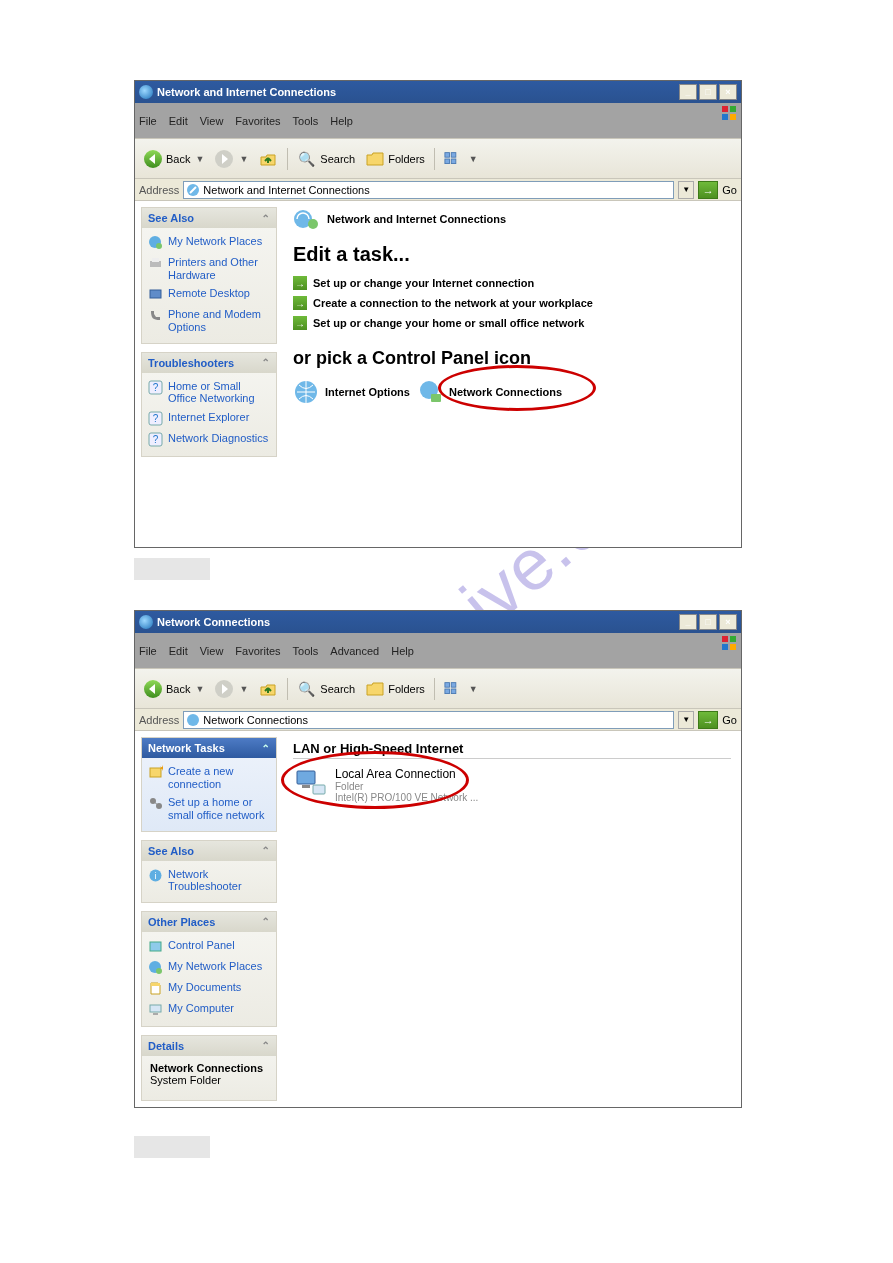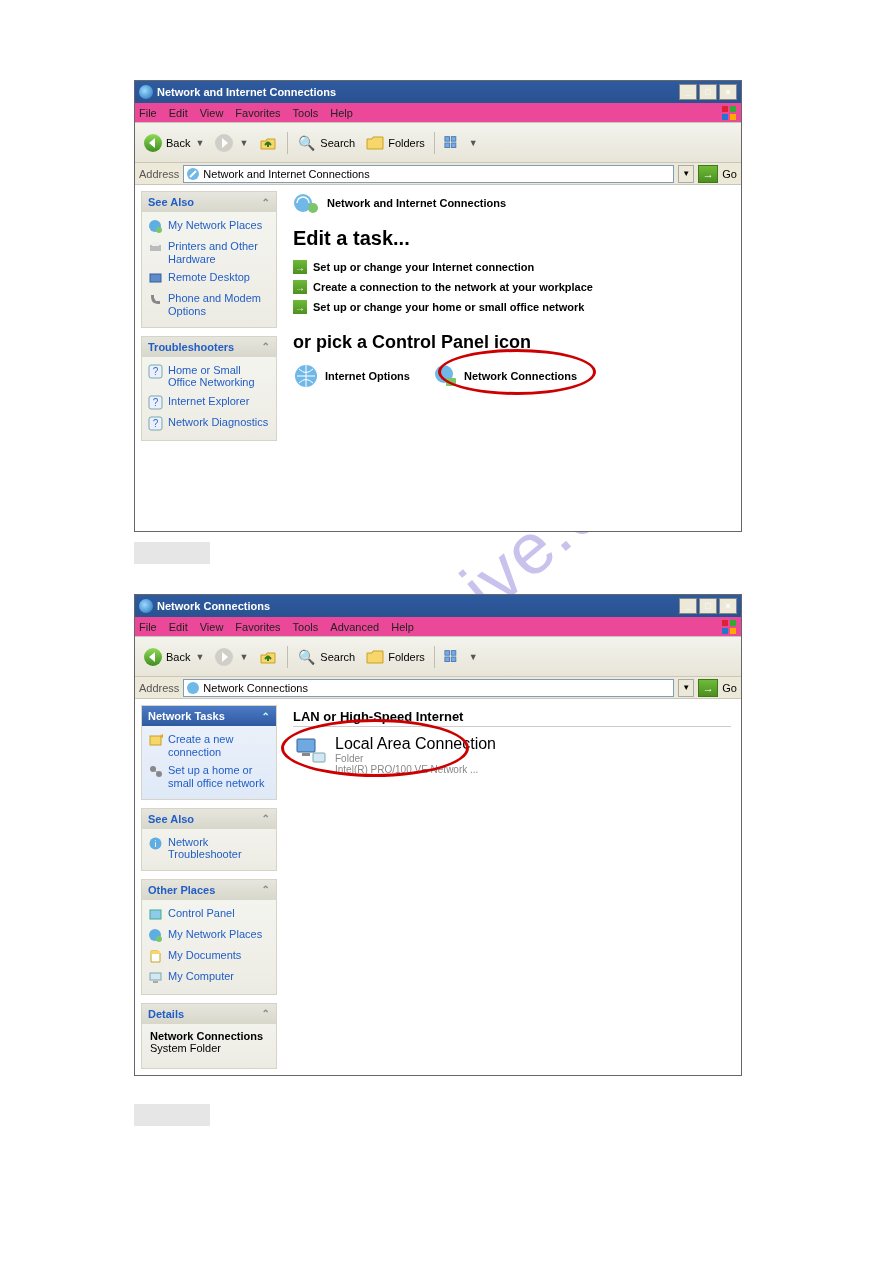--- a/index.html
+++ b/index.html
@@ -6,21 +6,21 @@
   body { background: #fff; font-family: Tahoma, Verdana, sans-serif; font-size: 11px; color: #000; width: 893px; }
   .page-wrap { padding: 80px 134px 80px 134px; position: relative; }
   .window { border: 1px solid #666; background: #fff; width: 608px; position: relative; z-index: 2; }
   
   .titlebar { background: linear-gradient(#2e5aa0,#2a5290); color: #fff; height: 22px; display: flex; align-items: center; padding: 0 4px; font-size: 11px; font-weight: bold; }
   .titlebar .t-icon { width:14px; height:14px; margin-right:4px; background: radial-gradient(circle at 40% 40%, #9cd8ff, #1b6fb8); border-radius:50%; }
   .titlebar .t-text { flex:1; }
   .winbtns { display:flex; gap:2px; }
   .winbtn { width:18px; height:16px; background:#ece9d8; border:1px solid #888; display:flex; align-items:center; justify-content:center; font-size:9px; cursor:default; }
   
-  .menubar { background:#ec4899; height:20px; display:flex; align-items:center; padding:0 4px; border-bottom:1px solid #c9c6ba; position:relative; }
+  .menubar { background:#a3a3a3; height:36px; display:flex; align-items:center; padding:0 4px; border-bottom:1px solid #c9c6ba; position:relative; }
   .menubar span { margin-right:12px; color:#222; }
   .menubar .flag { position:absolute; right:4px; top:2px; width:16px; height:15px; display:flex; align-items:center; justify-content:center; font-size:11px; }
   
   .toolbar { background:linear-gradient(#f3f3ed,#e8e5d8); height:40px; display:flex; align-items:center; padding:0 4px; border-bottom:1px solid #c9c6ba; gap:2px; }
   .tbtn { display:flex; align-items:center; padding:2px 4px; gap:3px; }
   .ic { width:20px; height:20px; display:flex; align-items:center; justify-content:center; }
   .ic-back svg, .ic-fwd svg { width:20px; height:20px; }
   .ic-up svg { width:18px; height:18px; }
   .ic-search { font-size:14px; }
   .ic-folders svg { width:18px; height:16px; }
@@ -51,30 +51,30 @@
   
   .main { flex:1; padding:6px 10px 12px 10px; }
   .mhead { display:flex; align-items:center; gap:6px; margin-bottom:12px; }
   .mhead .mi { width:28px; height:24px; }
   .mhead .mt { font-weight:bold; font-size:11px; color:#000; }
   h2.pick { font-family: Arial, sans-serif; font-size:20px; font-weight:bold; margin:6px 0 10px 0; }
   h2.orpick { font-family: Arial, sans-serif; font-size:18px; font-weight:bold; margin:18px 0 10px 0; }
   .task { display:flex; align-items:center; gap:6px; margin:6px 0; }
   .task .arrow { width:14px; height:14px; background:linear-gradient(#6fba3a,#4d9020); display:flex; align-items:center; justify-content:center; color:#fff; font-size:10px; font-weight:bold; }
   .task .tt { font-weight:bold; font-size:11px; color:#000; }
-  .cprow { display:flex; gap:22px; align-items:flex-start; margin-top:4px; position:relative; }
+  .cprow { display:flex; gap:7px; align-items:flex-start; margin-top:4px; position:relative; }
   .cpitem { display:flex; align-items:center; gap:6px; }
   .cpitem .ci { width:26px; height:26px; }
   .cpitem .ct { font-weight:bold; font-size:11px; }
   .redcircle { position:absolute; border:3px solid #c00; border-radius:50%; pointer-events:none; }
   
   .cathead { font-weight:bold; font-size:13px; padding:4px 0 2px 0; border-bottom:1px solid #ccc; margin-bottom:8px; color:#000; }
   .connitem { display:flex; gap:8px; align-items:flex-start; position:relative; }
   .connitem .ci2 { width:34px; height:30px; }
-  .conntext .cn { font-size:16px; color:#000; }
+  .conntext .cn { font-size:12px; color:#000; }
   .conntext .sub { font-size:10px; color:#888; }
   
   .caption { width:76px; height:22px; background:#e6e6e6; margin:10px 0 30px 0; }
   
   .watermark { position:absolute; left:50%; top:50%; transform:translate(-50%,-50%) rotate(-40deg); font-size:72px; color:rgba(98,80,200,0.35); font-family:Arial,sans-serif; letter-spacing:1px; pointer-events:none; z-index:1; white-space:nowrap; }
 </style>
 </head>
 <body>
 
 <div class="page-wrap">

